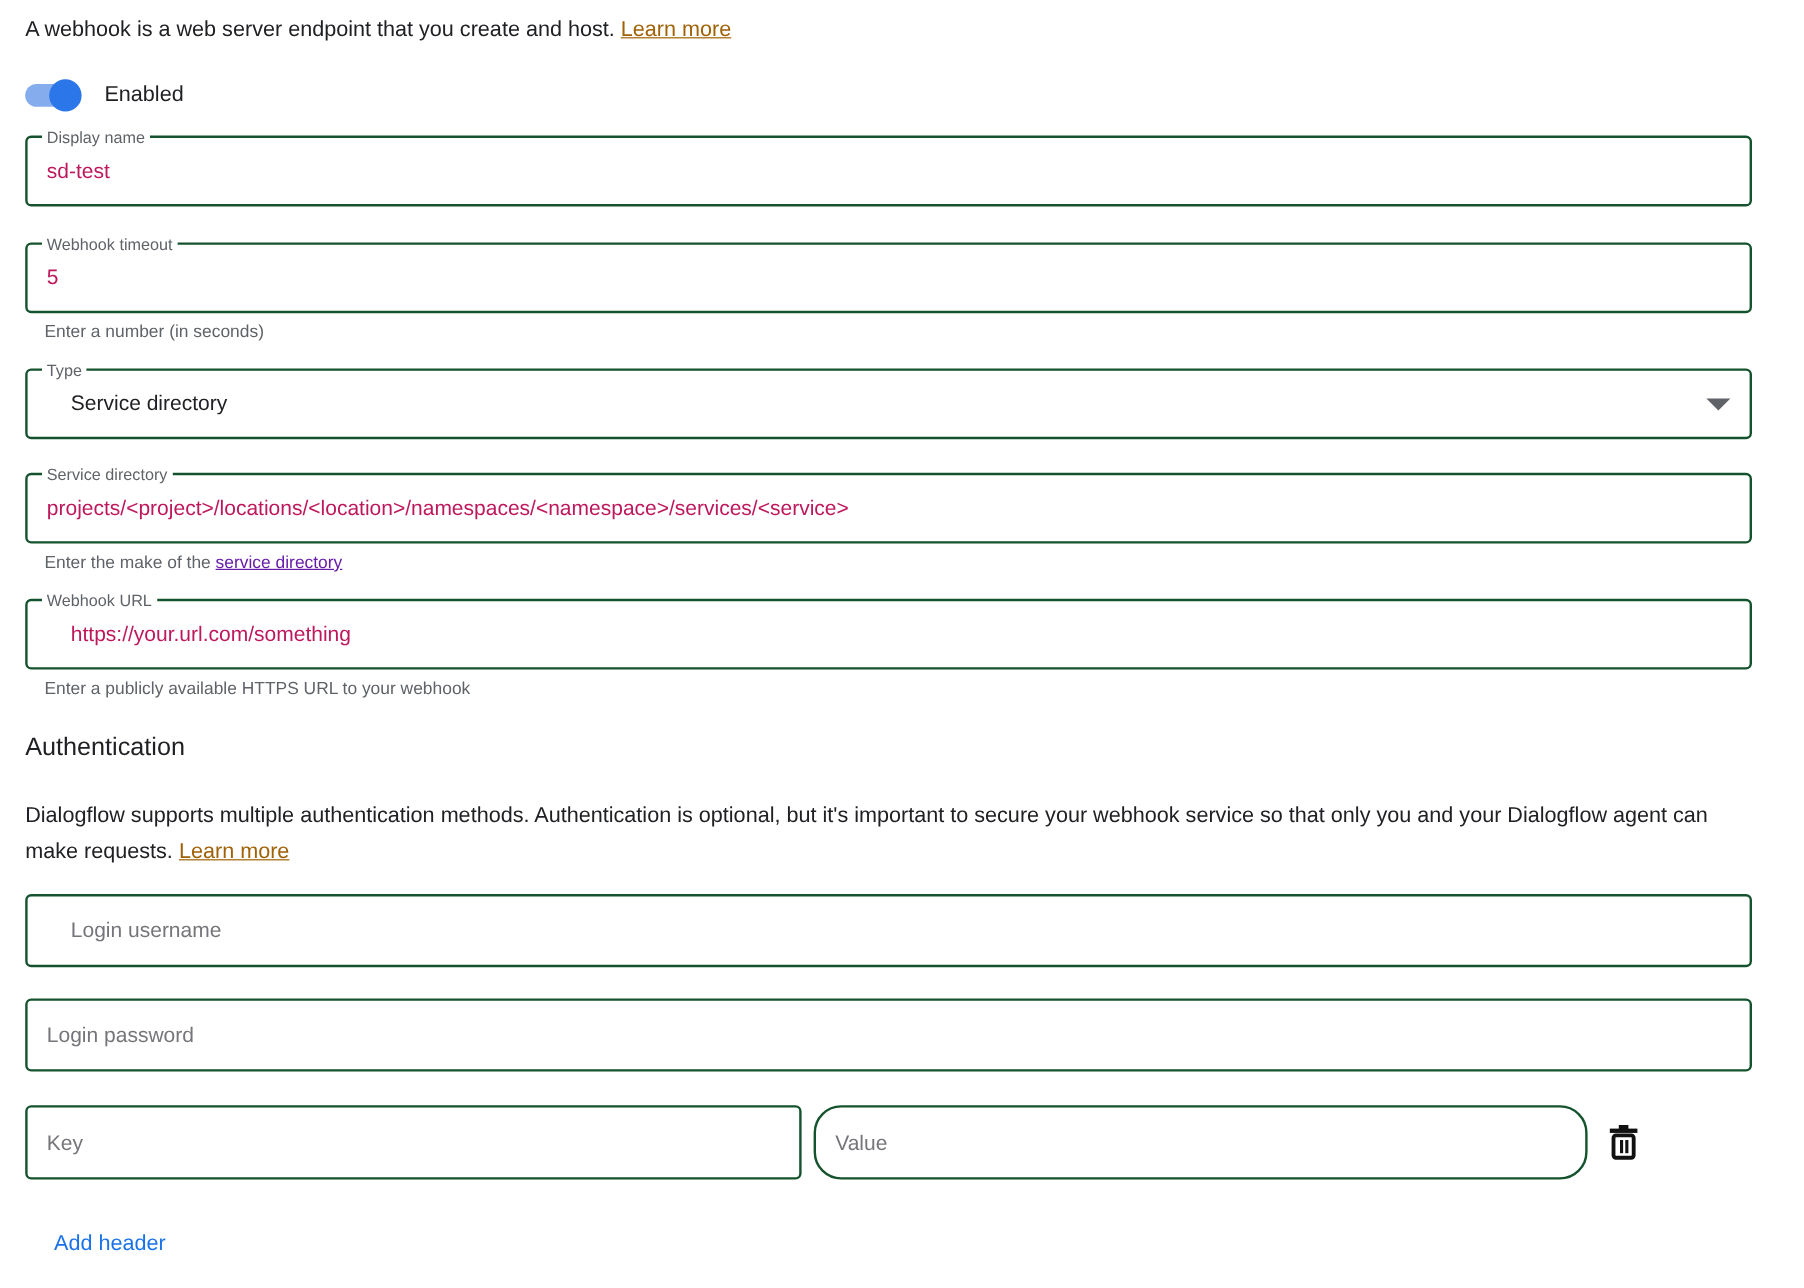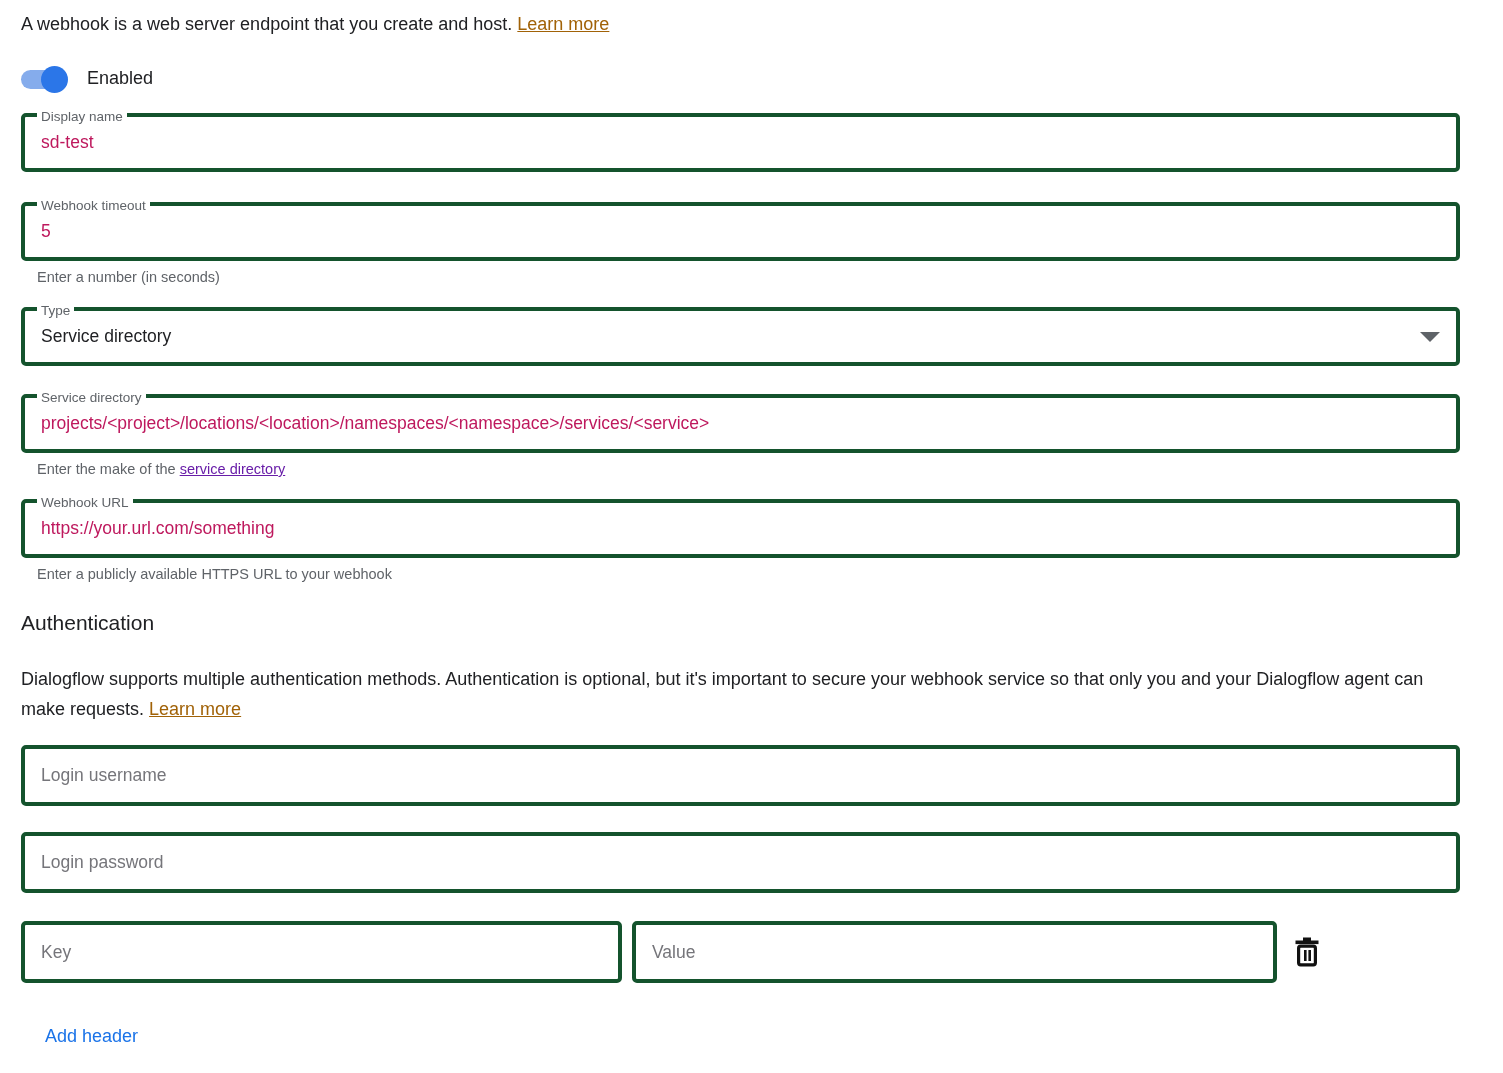--- a/index.html
+++ b/index.html
@@ -23,21 +23,21 @@
   .toggle-row { margin-top: 28px; height: 29px; display: flex; align-items: center; }
   .toggle { position: relative; width: 47px; height: 28px; flex: 0 0 auto; cursor: pointer; }
   .toggle .track { position: absolute; left: 0; top: 5px; width: 43px; height: 19px; border-radius: 10px; background: #85acec; }
   .toggle .thumb { position: absolute; left: 20px; top: 1px; width: 27px; height: 27px; border-radius: 50%; background: #2b76e8; }
   .toggle-label { margin-left: 19px; font-size: 18px; color: #202124; }
 
   
   .field {
     position: relative;
     height: 59px;
-    border: 4px solid #14532d;
+    border: 2px solid #14532d;
     border-radius: 5px;
     background: #fff;
     display: flex;
     align-items: center;
   }
   .flabel {
     position: absolute;
     top: -9px; left: 12px;
     background: #fff;
     padding: 0 4px;
@@ -62,33 +62,33 @@
     width: 0; height: 0;
     border-left: 10px solid transparent;
     border-right: 10px solid transparent;
     border-top: 10px solid #5f6368;
   }
   .helper { margin: 8px 0 0 16px; font-size: 14.5px; line-height: 17px; color: #5f6368; }
 
   .mt30 { margin-top: 30px; }
   .mt28 { margin-top: 28px; }
   .mt26 { margin-top: 26px; justify-content: flex-end; }
-  .mt21 { margin-top: 21px; }
+  .mt21 { margin-top: 21px; padding-left: 20px; }
   .mt20 { margin-top: 20px; }
 
   
   .auth-heading { margin: 27px 0 0 0; font-size: 21px; line-height: 26px; font-weight: 400; color: #202124; }
   .auth-desc { margin: 28px 0 0 0; font-size: 18px; line-height: 30px; color: #202124; max-width: 1439px; }
 
   .tall { height: 61px; }
 
   
   .kv-row { margin-top: 28px; display: flex; align-items: center; }
-  .key-field { width: 601px; height: 62px; }
-  .value-field { width: 645px; height: 62px; margin-left: 10px; }
+  .key-field { width: 647px; height: 62px; }
+  .value-field { width: 645px; height: 62px; margin-left: 10px; border-radius: 23px; }
   .trash-btn {
     margin-left: 16px;
     border: none; background: transparent; padding: 0;
     width: 28px; height: 32px; cursor: pointer;
     display: flex; align-items: center; justify-content: center;
   }
 
   .add-header {
     display: inline-block;
     margin: 43px 0 0 24px;

